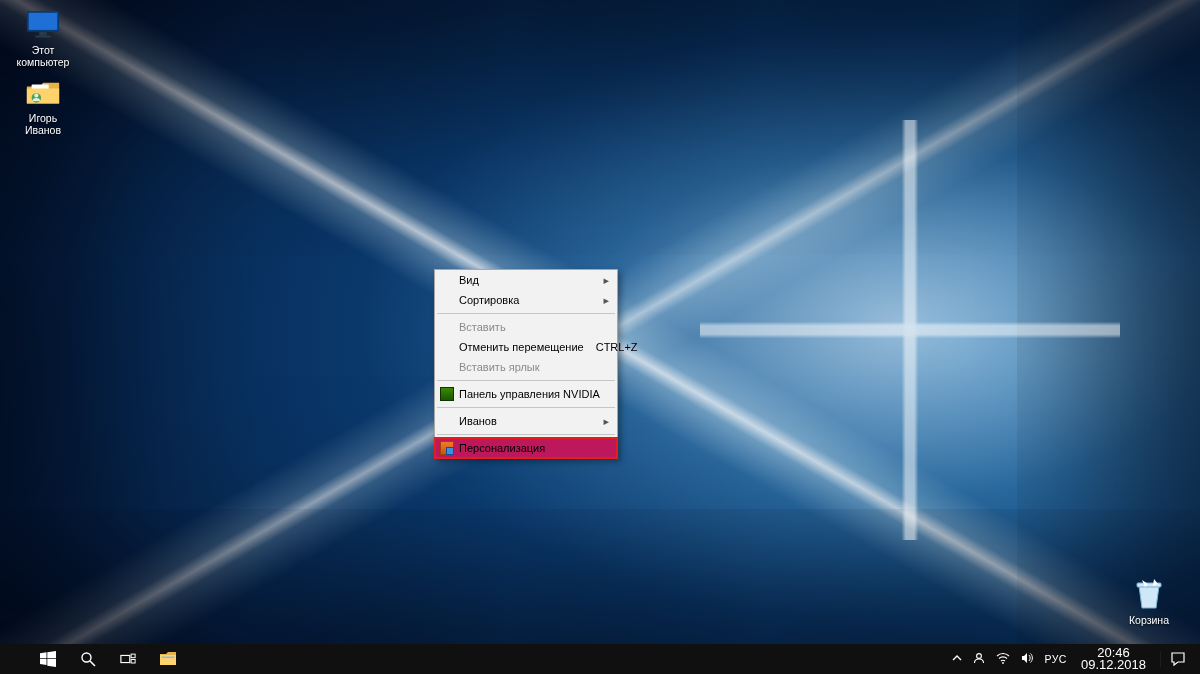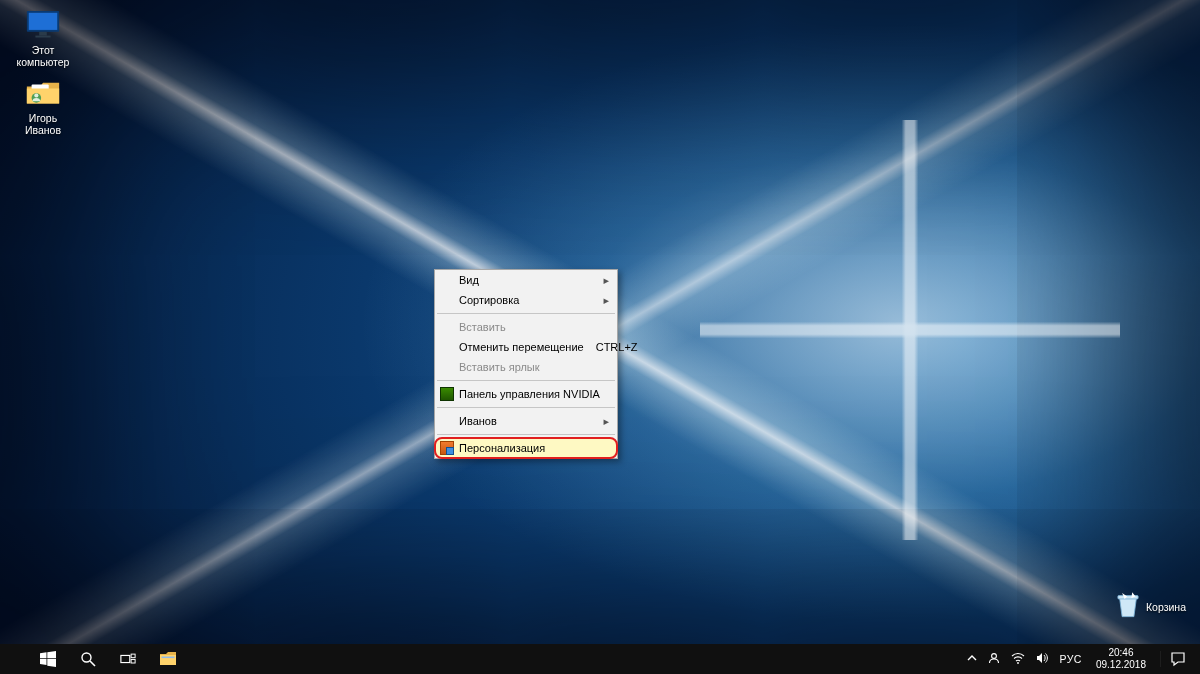--- a/index.html
+++ b/index.html
@@ -31,21 +31,21 @@
       linear-gradient(to bottom, rgba(0,0,0,0) 48%, rgba(255,255,255,0.85) 49%, rgba(255,255,255,0.85) 51%, rgba(0,0,0,0) 52%);
     filter: blur(0.5px); opacity: 0.6;
   }
   .vignette { position: absolute; inset: 0; box-shadow: inset 0 0 200px 60px rgba(0,0,10,0.8); pointer-events:none; }
 
   
   .desktop-icons { position: absolute; top: 6px; left: 6px; width: 80px; }
   .dicon { width: 74px; height: 68px; padding-top:2px; display:flex; flex-direction:column; align-items:center; justify-content:flex-start; gap:2px; cursor:default; }
   .dicon .glyph { width: 38px; height: 34px; display:flex; align-items:center; justify-content:center; }
   .dicon .label { color:#fff; font-size:10.5px; line-height:12px; text-align:center; text-shadow:0 1px 2px rgba(0,0,0,0.8); white-space:pre-line; }
-  .recycle { position:absolute; right: 14px; bottom: 48px; width:74px; display:flex; flex-direction:row; align-items:center; gap:2px; }
+  .recycle { position:absolute; right: 14px; bottom: 48px; width:74px; display:flex; flex-direction:column; align-items:center; gap:2px; }
 
   
   .pc-svg rect.screen{ fill:#1e6fd6; } .pc-svg rect.frame{ fill:#093a73; } .pc-svg rect.stand{ fill:#2a3b4a; }
   
   .folder-svg .back{ fill:#e6b24a; } .folder-svg .front{ fill:#ffd36b; } .folder-svg .card{ fill:#fff; }
   
   .bin-svg .body{ fill:#cfe8f7; stroke:#7bb2d6; stroke-width:1;} .bin-svg .paper{ fill:#fff; }
 
   
   .ctx {
@@ -54,39 +54,39 @@
     font-size: 11px; color:#000;
   }
   .ctx .item {
     display:flex; align-items:center; height:20px; padding:0 20px 0 24px; position:relative; white-space:nowrap;
   }
   .ctx .item.disabled { color:#8a8a8a; }
   .ctx .item .keys { margin-left:auto; padding-left:12px; }
   .ctx .item .chev { position:absolute; right:8px; top:4px; font-size:11px; color:#555; }
   .ctx .sep { height:1px; margin:3px 2px; background:#c6c6c6; }
   .ctx .item .picon { position:absolute; left:5px; top:3px; width:14px; height:14px; }
-  .ctx .item.highlight { outline:2px solid #e11f1f; outline-offset:-1px; background:#fef9c3;border-radius:7px; }
+  .ctx .item.highlight { outline:2px solid #e11f1f; outline-offset:-1px; background:#be185d; }
   .nvidia { background:linear-gradient(#398a00,#1f5600); border:1px solid #0e3300; }
   .disp   { background:#fff; border:1px solid #3a6fae; box-shadow: inset 0 0 0 2px #bcd4ef; }
   .pers   { background:linear-gradient(#f07b2c,#c85710); border:1px solid #a34300; position:relative; }
   .pers::after{ content:""; position:absolute; right:-1px; bottom:-1px; width:6px; height:6px; background:#3e8fe0; border:1px solid #14508f;}
 
   
   .taskbar {
     position:absolute; left:0; right:0; bottom:0; height:30px;
     background:#101010; display:flex; align-items:center; color:#fff;padding-left:28px;
   }
   .tbtn { width:40px; display:flex; align-items:center; justify-content:center; }
   .tbtn svg { width:16px; height:16px; fill:#fff; }
   .tbtn.file svg { width:20px; height:20px; }
   .tbtn.file { position:relative; }
   .tbtn.file::after{ content:""; position:absolute; bottom:0; left:6px; right:6px; height:2px; background:#6fb2ff; opacity:0; }
   .tray { margin-left:auto; display:flex; align-items:center; gap:10px; padding:0 6px 0 10px; font-size:10.5px; }
   .tray .lang { font-size:10.5px; letter-spacing:0.5px; }
-  .tray .clock { text-align:center; line-height:12px; font-size:10px; padding:3px 4px; }
+  .tray .clock { text-align:center; line-height:12px; font-size:13px; padding:3px 4px; }
   .tray svg { width:14px; height:14px; fill:#fff; }
   .tray .chevup svg{ width:10px; height:10px; }
   .tray .notif { width:34px; display:flex; align-items:center; justify-content:center; border-left:1px solid rgba(255,255,255,0.06); height:100%; }
   .tray .notif svg{ width:16px; height:16px; }
 
   .start-svg path{ fill:#fff; }
 </style>
 </head>
 <body>
 

